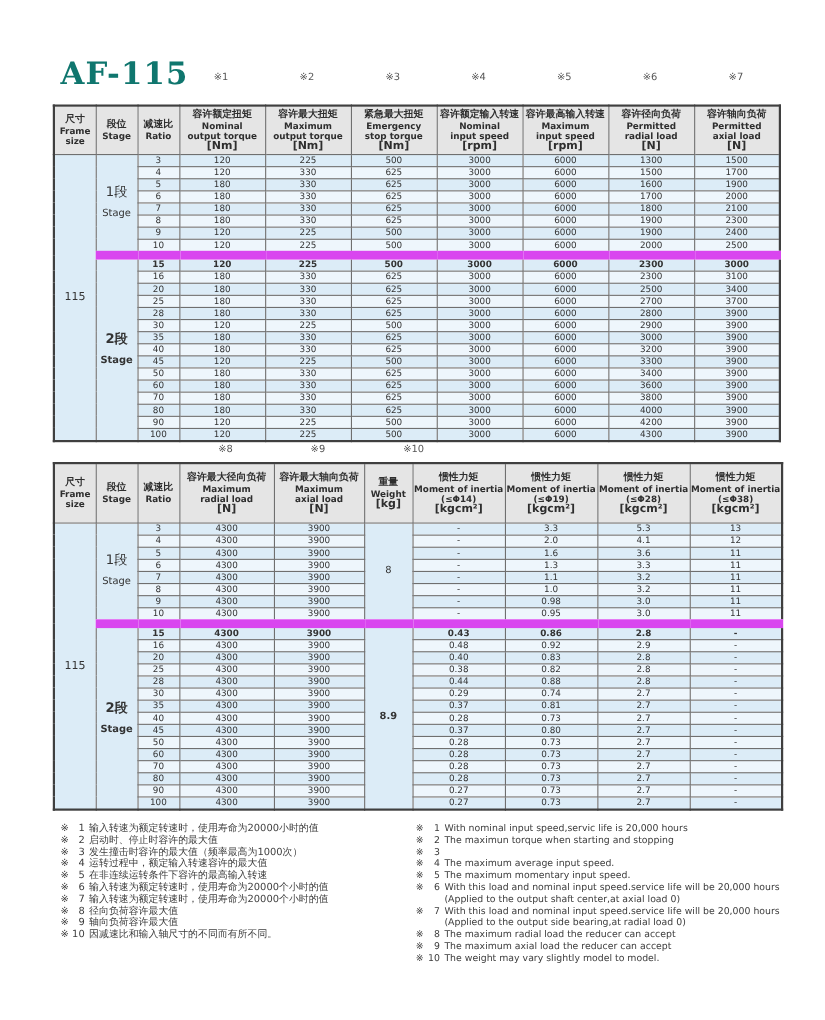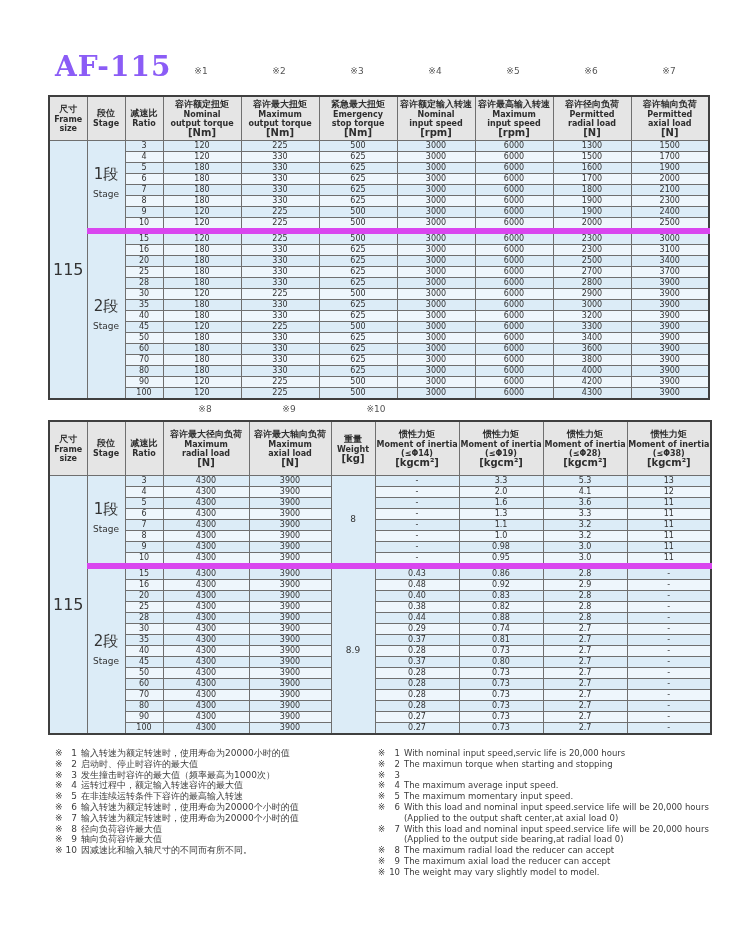--- a/index.html
+++ b/index.html
@@ -2,21 +2,21 @@
 <html><head>
 <meta charset="utf-8">
 <style>
   html,body{margin:0;padding:0;}
   body{width:750px;height:927px;background:#ffffff;position:relative;
        font-family:"DejaVu Sans","Liberation Sans",sans-serif;color:#333;}
   .page{position:absolute;inset:0;overflow:hidden;}
 
   
   #title{position:absolute;left:55px;top:52px;margin:0;font-size:28px;line-height:30px;
-         font-weight:800;letter-spacing:1px;color:#8b5cf6;
+         font-weight:800;letter-spacing:1px;color:#0f766e;
          font-family:"DejaVu Serif","Liberation Serif",serif;}
 
   
   .tblock{position:absolute;left:48px;width:664px;}
   #block1{top:66px;}
   #block2{top:404px;}
   .refs{position:relative;height:13px;font-size:9px;color:#555;}
   .refs span{position:absolute;transform:translateX(-50%);white-space:nowrap;}
   #block1 table{margin-top:16px;}
   #block2 table{margin-top:3px;}
@@ -29,24 +29,24 @@
   #t1 thead tr{height:44px;}
   #t2 thead tr{height:54px;}
   .h-cn{font-size:9px;font-weight:700;line-height:11px;color:#2e2e2e;}
   .h-en{font-size:8px;line-height:9px;white-space:pre-line;color:#2e2e2e;}
   .h-sub{font-size:8px;line-height:9px;color:#2e2e2e;}
   .h-unit{font-size:10px;line-height:9px;color:#2e2e2e;}
 
   td{font-size:8px;height:10px;line-height:9px;background:#eef6fc;color:#333;}
   tr.odd td{background:#dcecf7;}
   td.merge{background:#c6e3f4;font-size:9px;}
-  td.frame{font-size:16px;font-weight:400;margin-left:16px;}
+  td.frame{font-size:10px;font-weight:400;margin-left:16px;}
   td.wcell{background:#d7eaf6;font-size:9px;}
-  tr.grp td{border-top:6px solid #d946ef;}
-  .stage-cn{font-size:15px;line-height:12px;}
+  tr.grp td{border-top:8px solid #d946ef;font-weight:bold;}
+  .stage-cn{font-size:12px;line-height:12px;}
   .stage-en{font-size:9px;line-height:12px;margin-top:8px;}
 
   
   #notes{position:absolute;left:55px;top:748px;display:flex;}
   .ncol{width:323px;font-size:9px;line-height:10.8px;color:#3c3c3c;}
   .ncol.en{width:334px;font-size:8.5px;}
   .note{display:flex;}
   .nmark{width:10px;flex:none;}
   .nnum{min-width:12px;flex:none;text-align:right;margin-right:4px;}
   .ntext{white-space:nowrap;}

